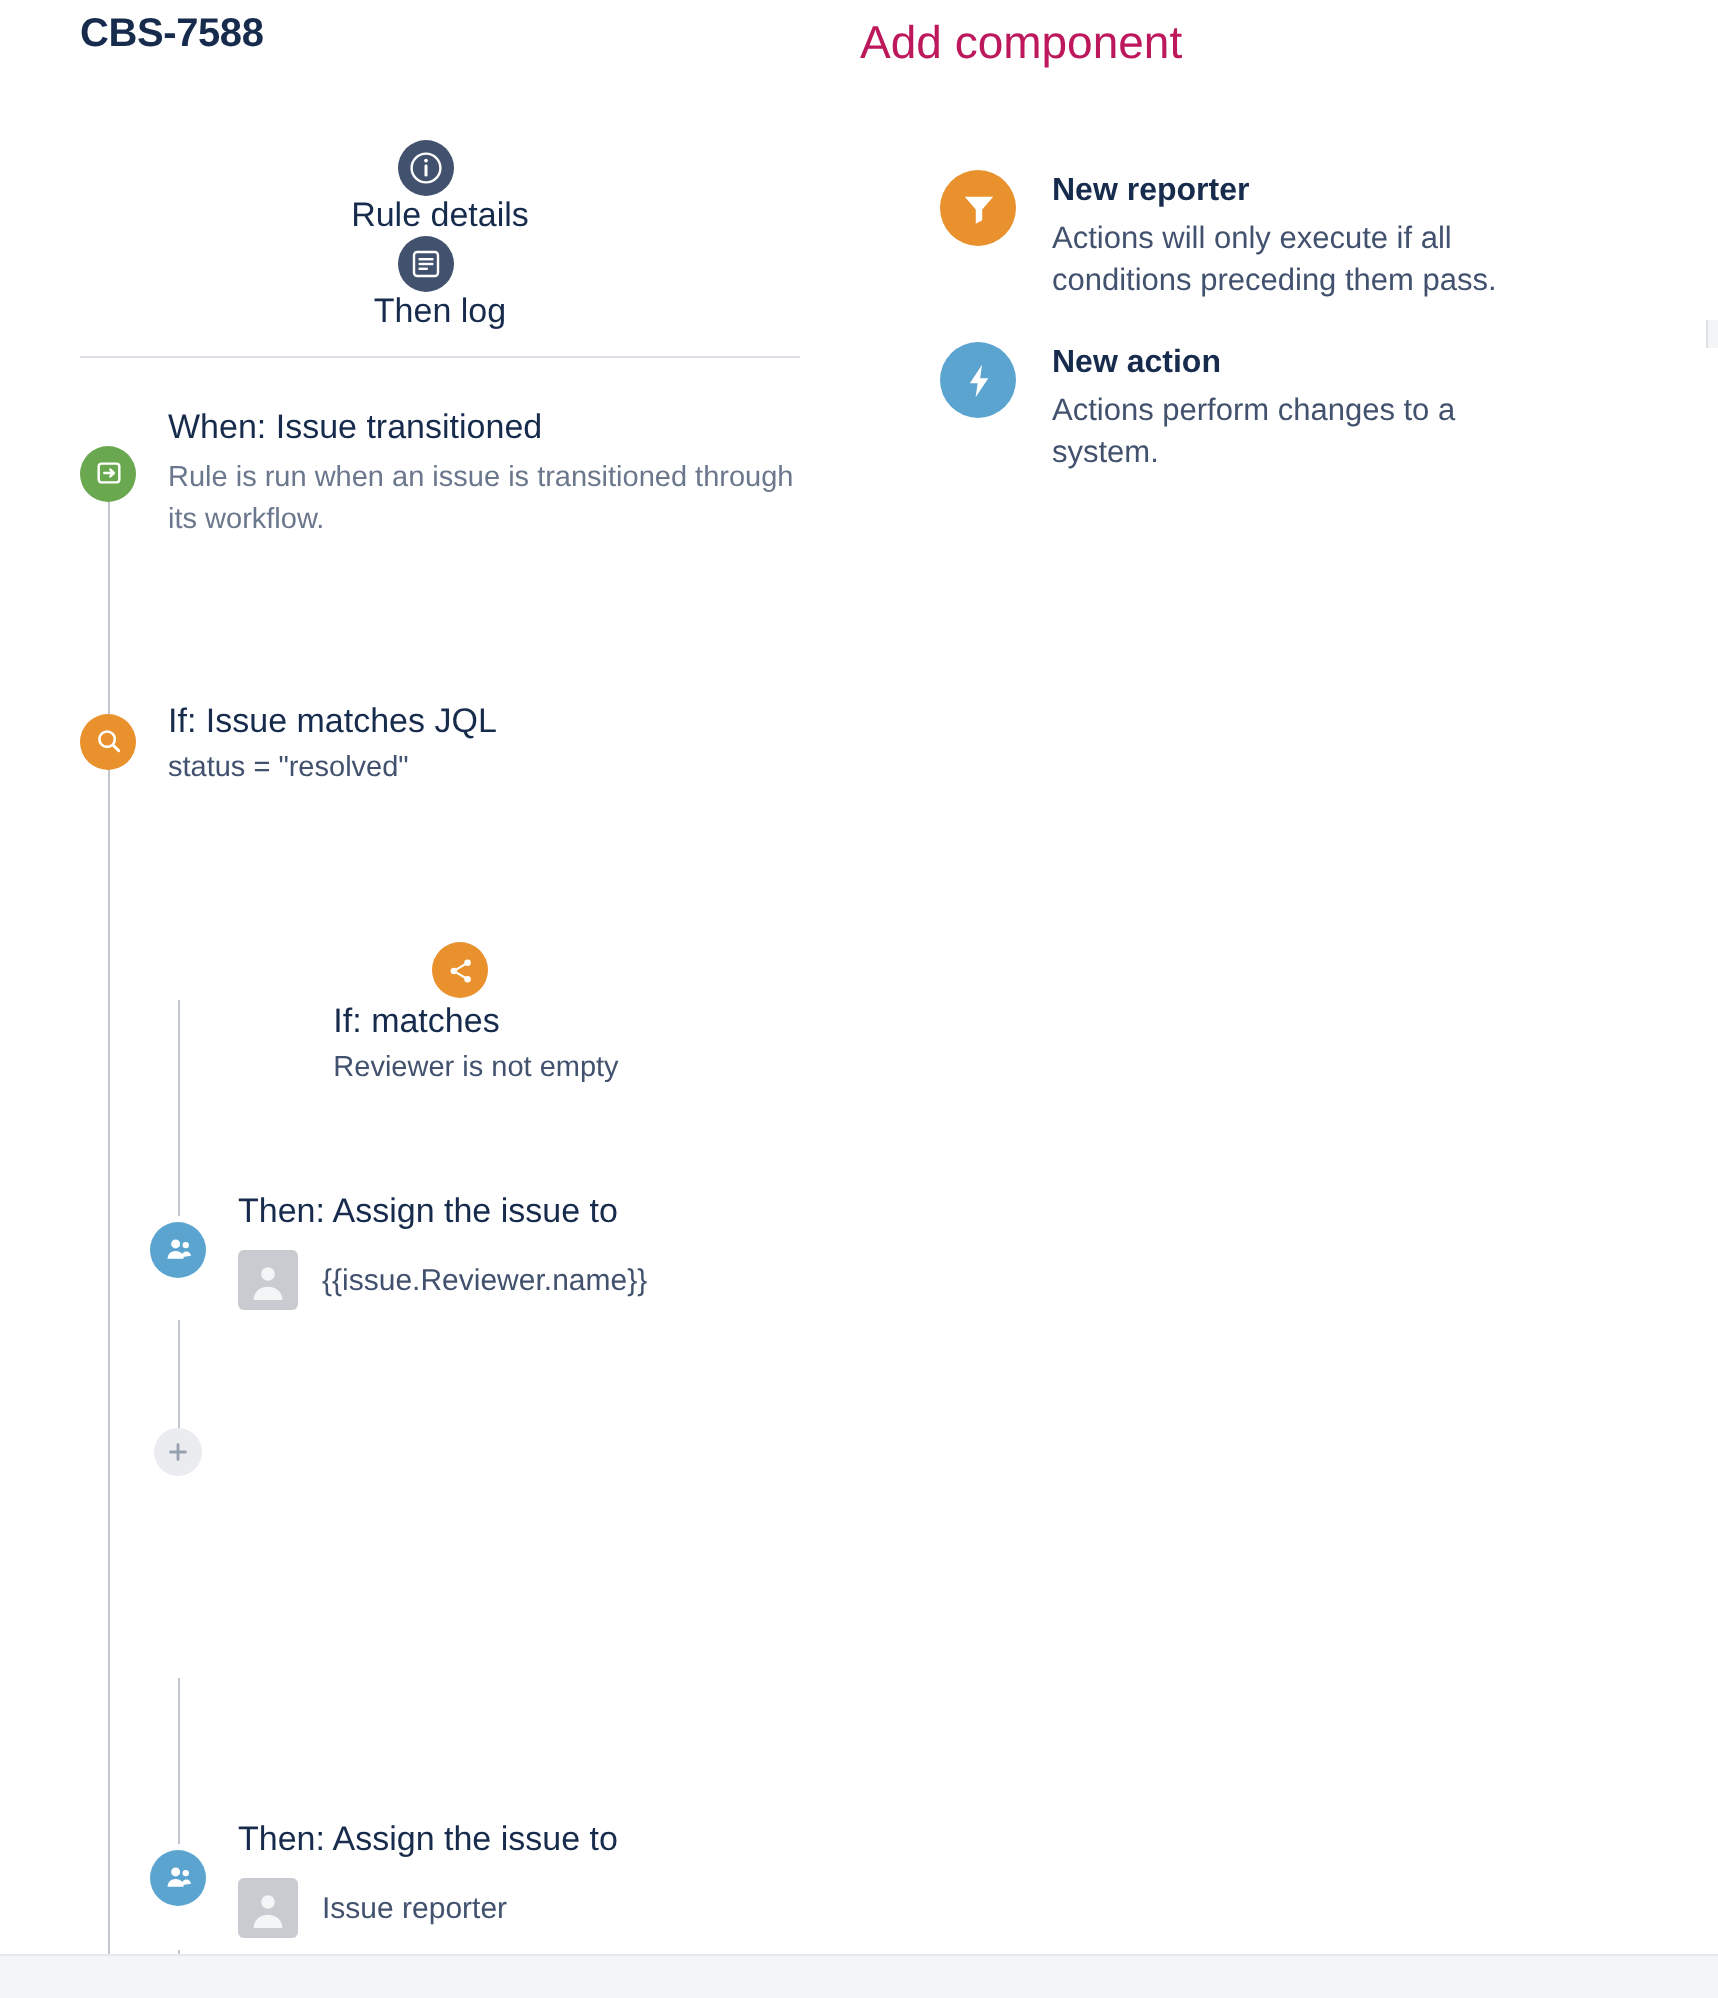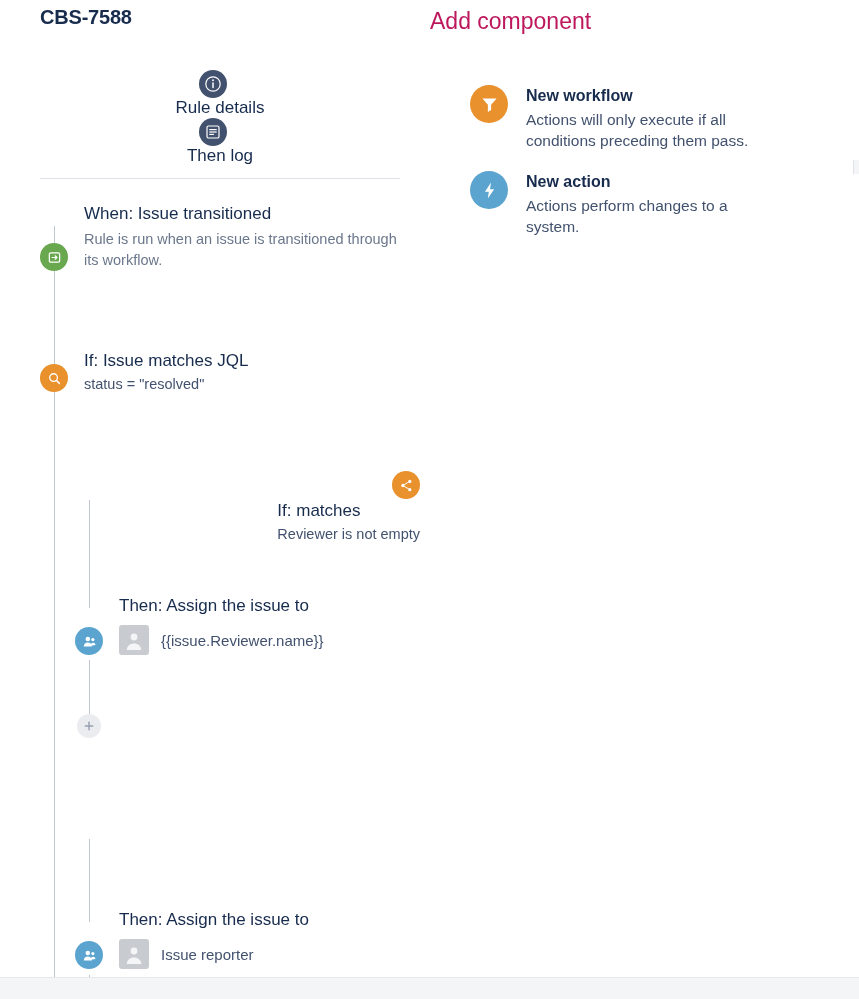--- a/index.html
+++ b/index.html
@@ -90,21 +90,21 @@
   }
   .branch-line {
     position: absolute;
     width: 1px;
     background: #c1c7d0;
   }
 
   .node {
     position: absolute;
     display: flex;
-    align-items: flex-end;
+    align-items: center;
   }
   .node-icon {
     width: 28px;
     height: 28px;
     border-radius: 50%;
     display: flex;
     align-items: center;
     justify-content: center;
     flex: 0 0 28px;
     position: relative;
@@ -397,21 +397,21 @@
 
     <div class="comp-list">
 
       <div class="comp-item">
         <span class="comp-icon" style="background:#e8912d;">
           <svg width="19" height="19" viewBox="0 0 20 20">
             <path d="M2.5 3.6h15l-5.8 6.7v5.6l-3.4 1.9v-7.5z" fill="#ffffff"></path>
           </svg>
         </span>
         <div class="comp-body">
-          <div class="comp-name">New workflow</div>
+          <div class="comp-name">New reporter</div>
           <div class="comp-desc">Actions will only execute if all conditions preceding them pass.</div>
         </div>
       </div>
 
       <div class="comp-item">
         <span class="comp-icon" style="background:#5ba4cf;">
           <svg width="19" height="19" viewBox="0 0 20 20">
             <path d="M11.6 1.5 L5.2 11.2 H9.3 L8.2 18.5 L14.9 8.6 H10.6 Z" fill="#ffffff"></path>
           </svg>
         </span>

